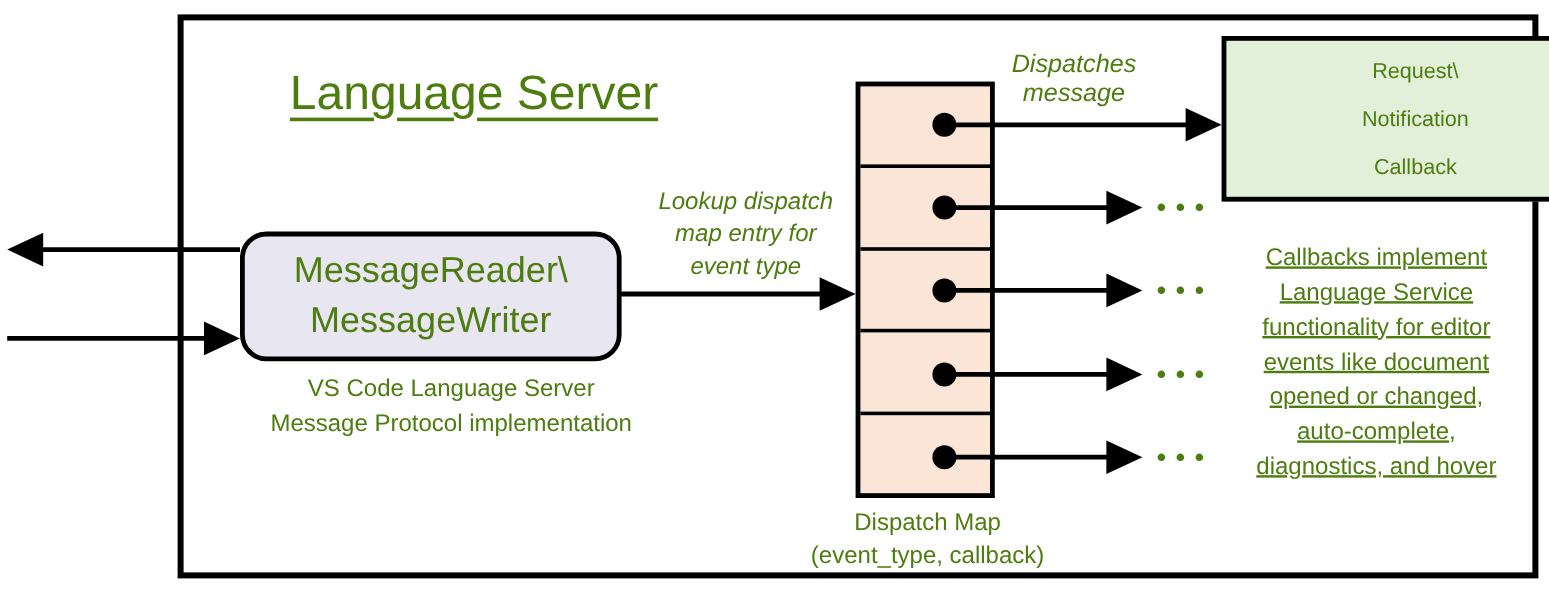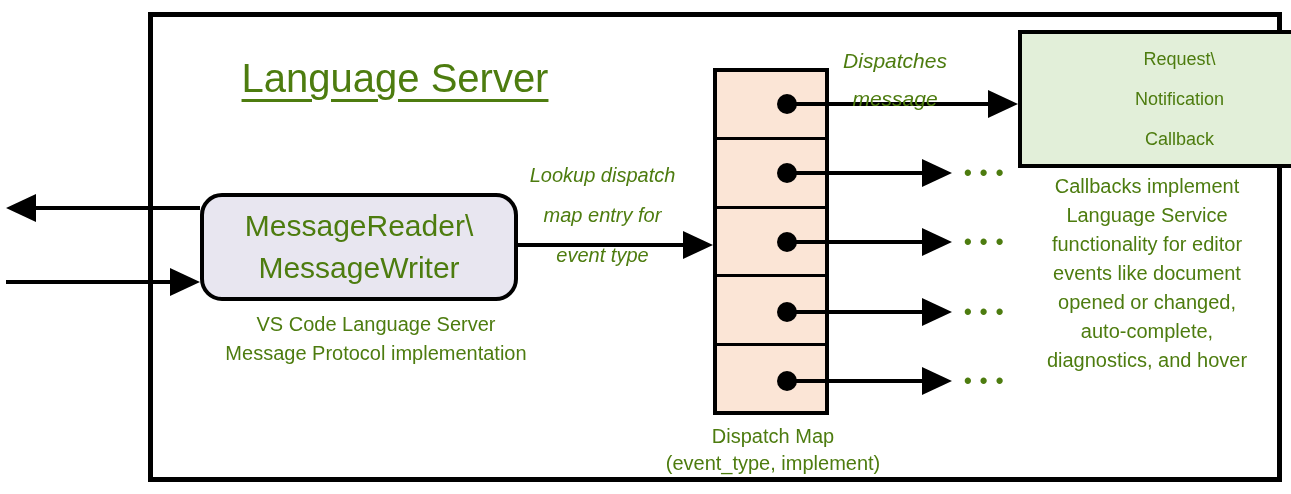--- a/index.html
+++ b/index.html
@@ -55,29 +55,29 @@
   }
   #dispatch-map .cell { flex: 1 1 0; border-bottom: 3px solid #000000; }
   #dispatch-map .cell:last-child { border-bottom: none; }
 
   
   .caption {
     text-align: center; white-space: pre-line;
     font-size: 20px; line-height: 29px; z-index: 10;
   }
   #reader-caption { left: 191px; top: 310px; width: 370px; }
-  #callback-caption { left: 1011px; top: 172px; width: 272px; }
+  #callback-caption { left: 1011px; top: 201px; width: 272px; text-decoration: underline; }
   #map-caption { left: 648px; top: 423px; width: 250px; line-height: 27px; }
 
   .flow-label {
     font-style: italic; text-align: center; white-space: pre-line;
-    font-size: 20px; line-height: 38px; z-index: 10;
+    font-size: 20px; line-height: 24px; z-index: 10;
   }
   #io-label { left: 18px; top: 222px; width: 150px; font-size: 21px; }
-  #lookup-label { left: 505px; top: 155px; width: 195px; line-height: 40px; }
+  #lookup-label { left: 524px; top: 155px; width: 195px; line-height: 27px; }
   #dispatch-label { left: 820px; top: 42px; width: 150px; font-size: 21px; }
 
   
   .ellipsis {
     font-size: 22px; font-weight: bold; line-height: 30px; height: 30px;
     left: 964px; width: 60px; text-align: left; z-index: 10;
     letter-spacing: 1px;
   }
   #ellipsis-row2 { top: 158px; }
   #ellipsis-row3 { top: 227px; }
@@ -109,21 +109,21 @@
 
   <div class="abs" id="dispatch-map" style="background-color: rgb(251, 229, 214);">
       <div class="cell"></div>
       <div class="cell"></div>
       <div class="cell"></div>
       <div class="cell"></div>
       <div class="cell"></div>
     </div>
 
   <div class="abs caption" id="map-caption">Dispatch Map
-(event_type, implement)</div>
+(event_type, callback)</div>
 
   <div class="abs node" id="callback-box" style="background-color: rgb(226, 239, 217);">Request\
 Notification
 Callback</div>
 
   <div class="abs caption" id="callback-caption">Callbacks implement
 Language Service
 functionality for editor
 events like document
 opened or changed,

